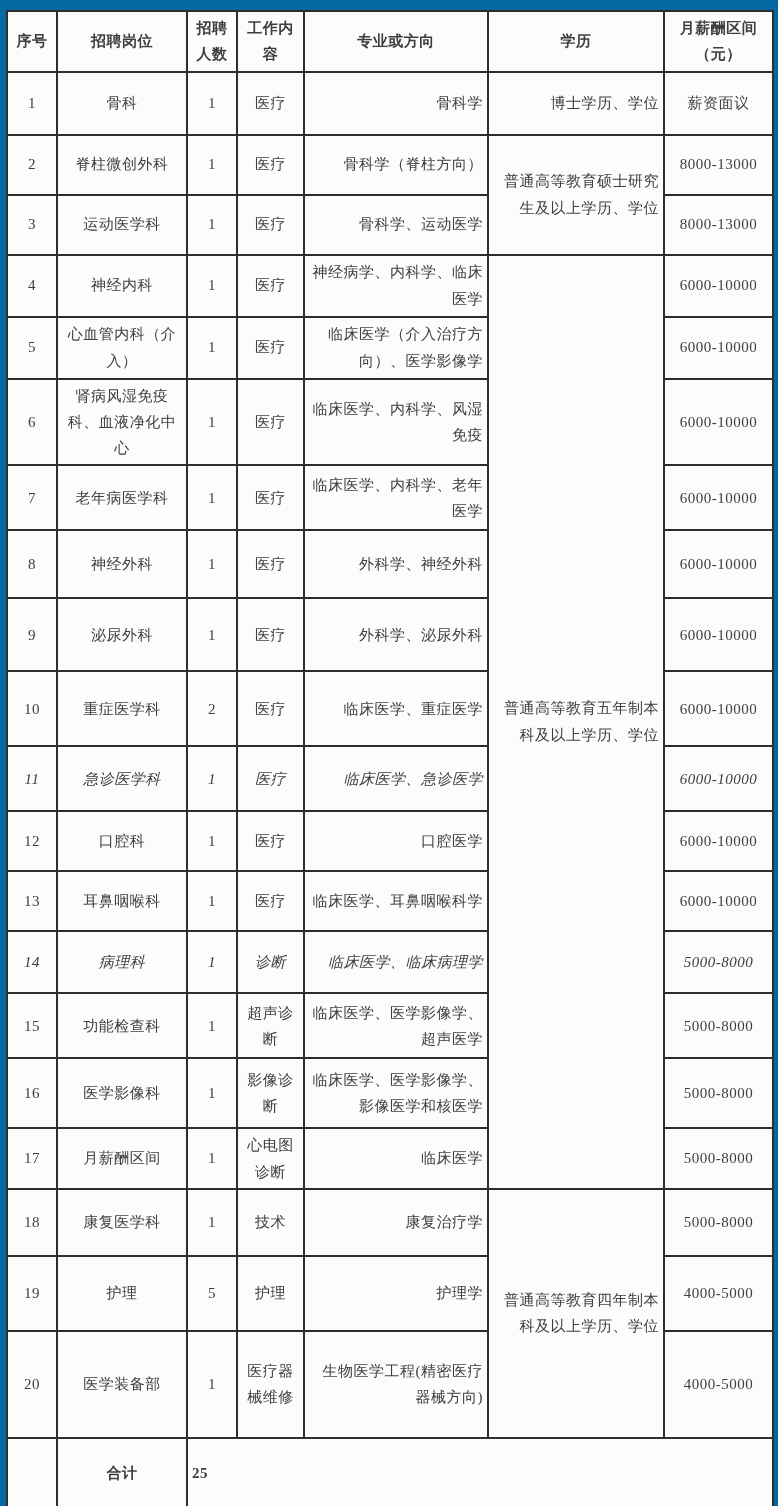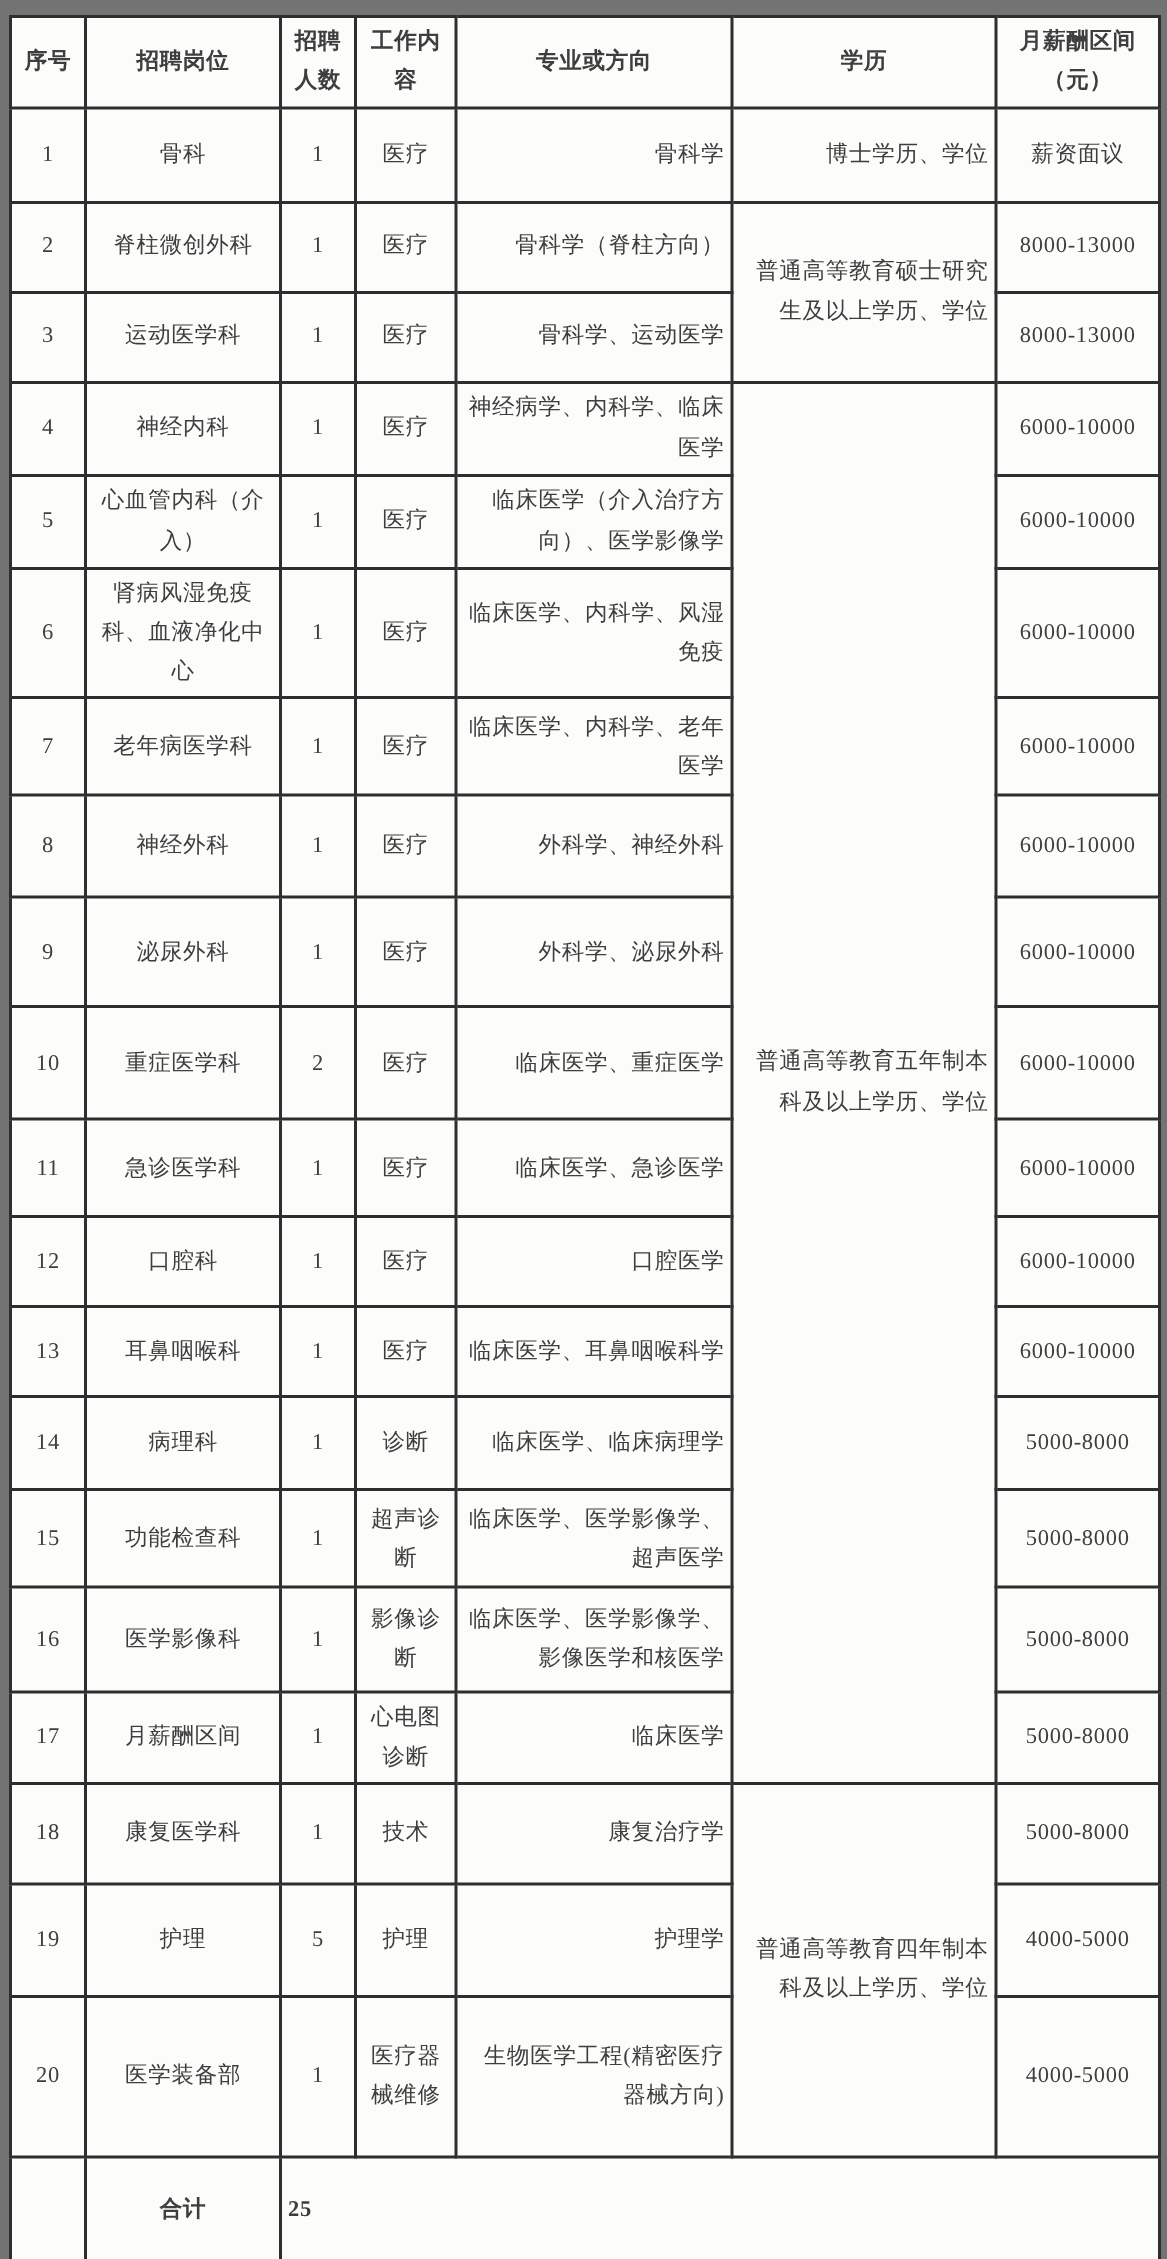--- a/index.html
+++ b/index.html
@@ -5,21 +5,21 @@
   html, body {
     margin: 0;
     padding: 0;
     background: #f7f7f6;
     font-family: "Liberation Serif", "DejaVu Serif", serif;
     color: #3e3e3e;
   }
   .page {
     width: 778px;
     height: 1506px;
-    background: #737373;
+    background: #0369a1;
     box-sizing: border-box;
     padding: 10px 4px 8px 6px;
   }
   table.recruit {
     border-collapse: collapse;
     table-layout: fixed;
     width: 766px;
     background: #fcfcfb;
   }
   table.recruit th,
@@ -68,24 +68,24 @@
   tr.r1  { height: 63px; }
   tr.r2  { height: 60px; }
   tr.r3  { height: 60px; }
   tr.r4  { height: 62px; }
   tr.r5  { height: 62px; }
   tr.r6  { height: 85px; }
   tr.r7  { height: 65px; }
   tr.r8  { height: 68px; }
   tr.r9  { height: 73px; }
   tr.r10 { height: 75px; }
-  tr.r11 { height: 65px; }
+  tr.r11 { height: 65px; font-style: italic; }
   tr.r12 { height: 60px; }
   tr.r13 { height: 60px; }
-  tr.r14 { height: 62px; }
+  tr.r14 { height: 62px; font-style: italic; }
   tr.r15 { height: 65px; }
   tr.r16 { height: 70px; }
   tr.r17 { height: 60px; }
   tr.r18 { height: 67px; }
   tr.r19 { height: 75px; margin-left: 40px; }
   tr.r20 { height: 107px; }
   tr.frow { height: 70px; }
 
   tr.frow td {
     font-weight: bold;

